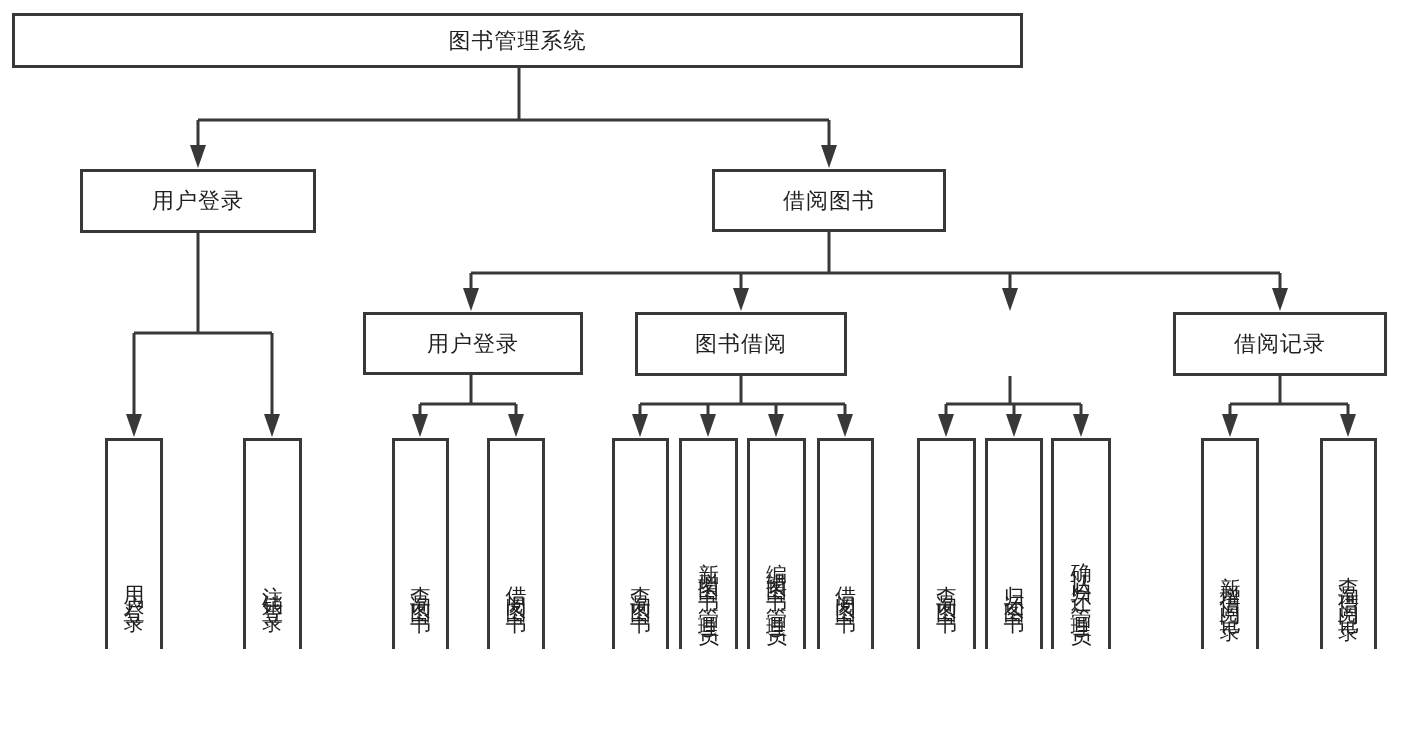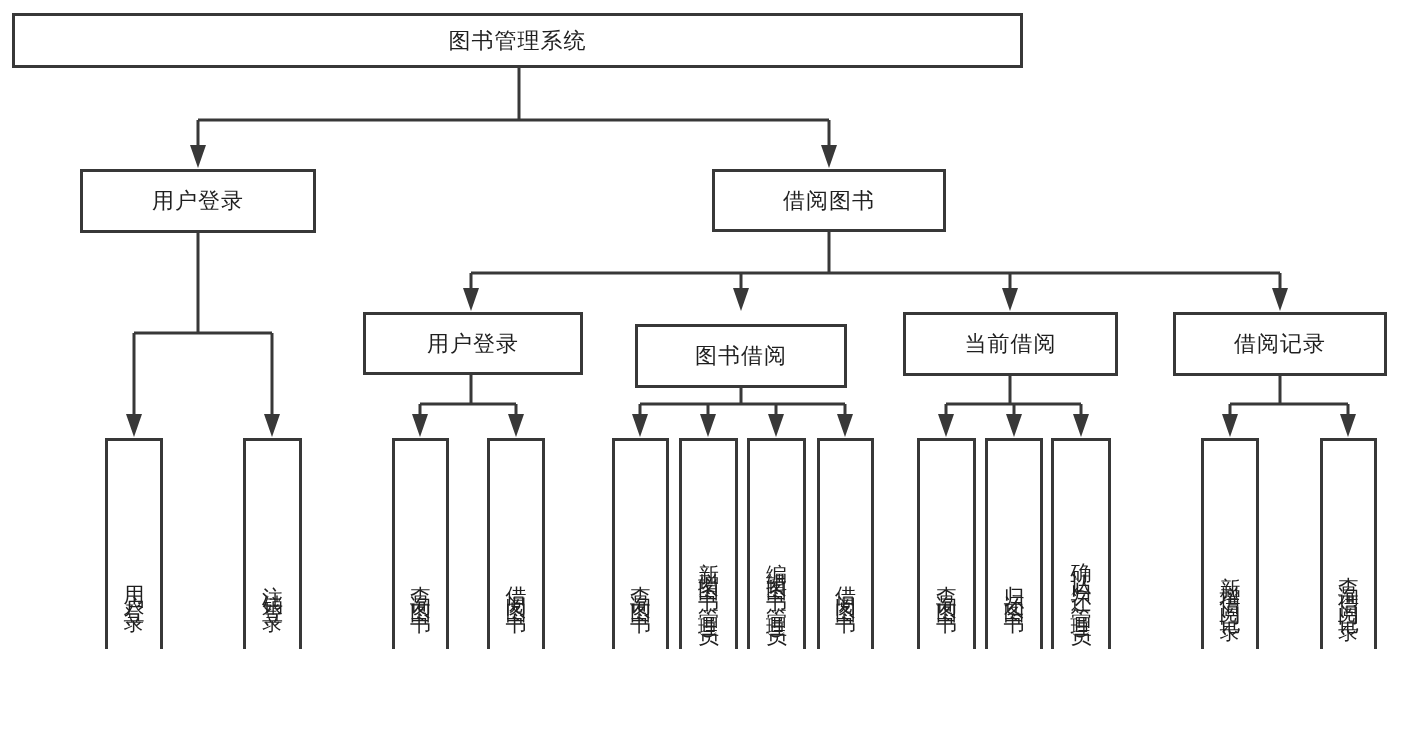--- a/index.html
+++ b/index.html
@@ -67,22 +67,21 @@
       <path d="M1340,414 L1356,414 L1348,437 Z"></path>
     </g>
   </svg>
 
   <div class="box" style="left:12px;top:13px;width:1011px;height:55px;">图书管理系统</div>
 
   <div class="box" style="left:80px;top:169px;width:236px;height:64px;">用户登录</div>
   <div class="box" style="left:712px;top:169px;width:234px;height:63px;">借阅图书</div>
 
   <div class="box" style="left:363px;top:312px;width:220px;height:63px;">用户登录</div>
-  <div class="box" style="left:635px;top:324px;width:212px;height:64px;text-align:right;">图书借阅</div>
-  <div class="box" style="left:903px;top:312px;width:215px;height:64px;">当前借阅</div>
+  <div class="box" style="left:635px;top:312px;width:212px;height:64px;text-align:right;">图书借阅</div>
   <div class="box" style="left:1173px;top:312px;width:214px;height:64px;">借阅记录</div>
 
   <div class="leaf" style="left:105px;width:58px;">
     <span>用户登录</span>
   </div>
   <div class="leaf" style="left:243px;width:59px;">
     <span>注销登录</span>
   </div>
 
   <div class="leaf" style="left:392px;width:57px;">

